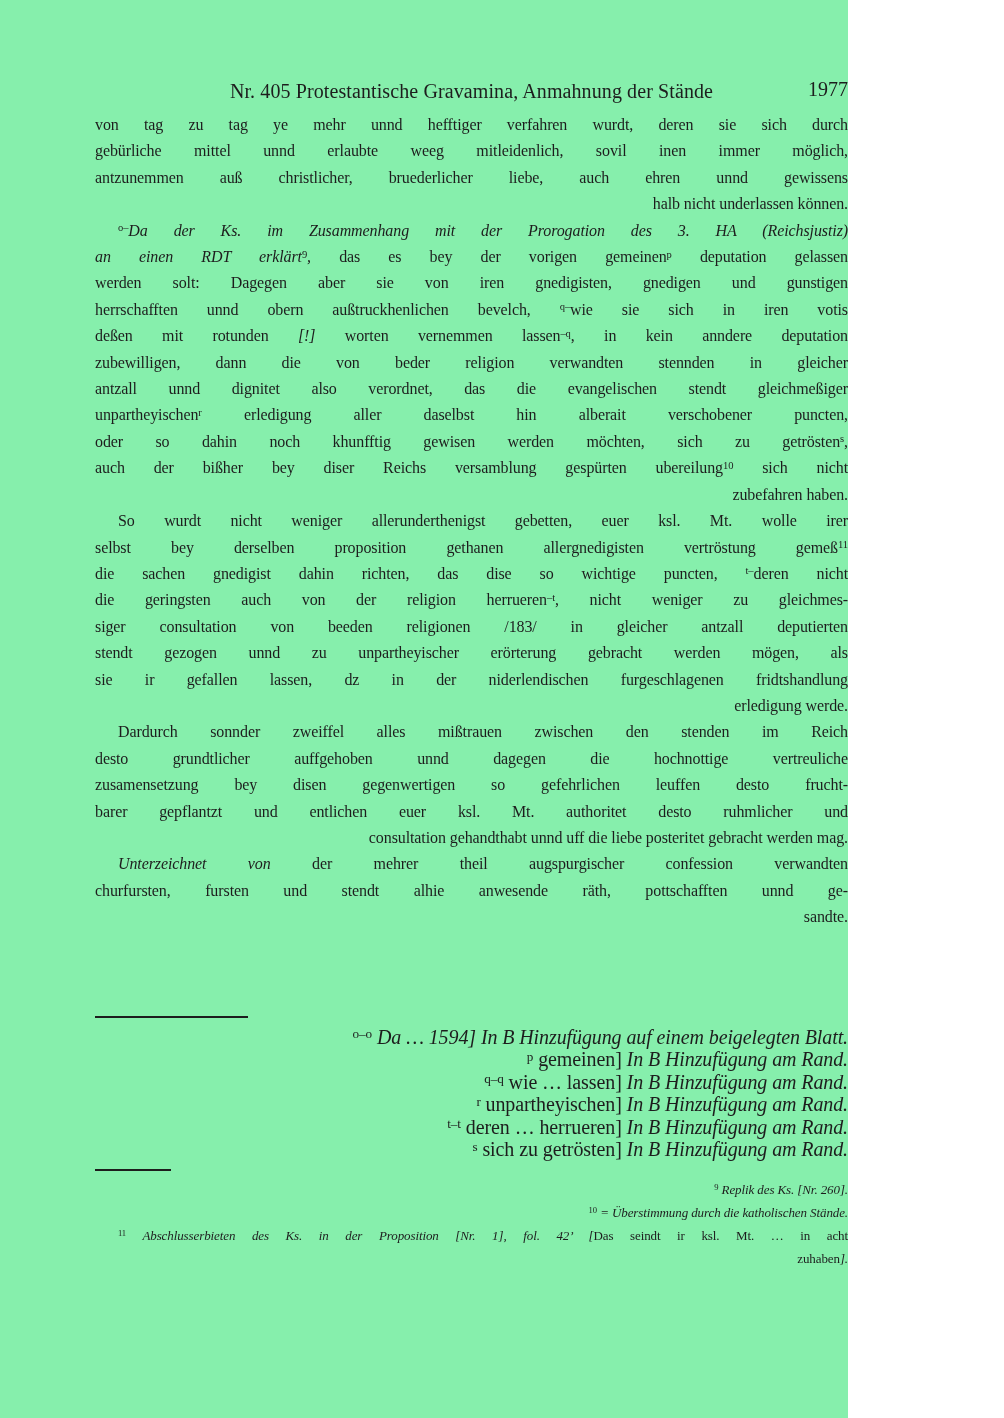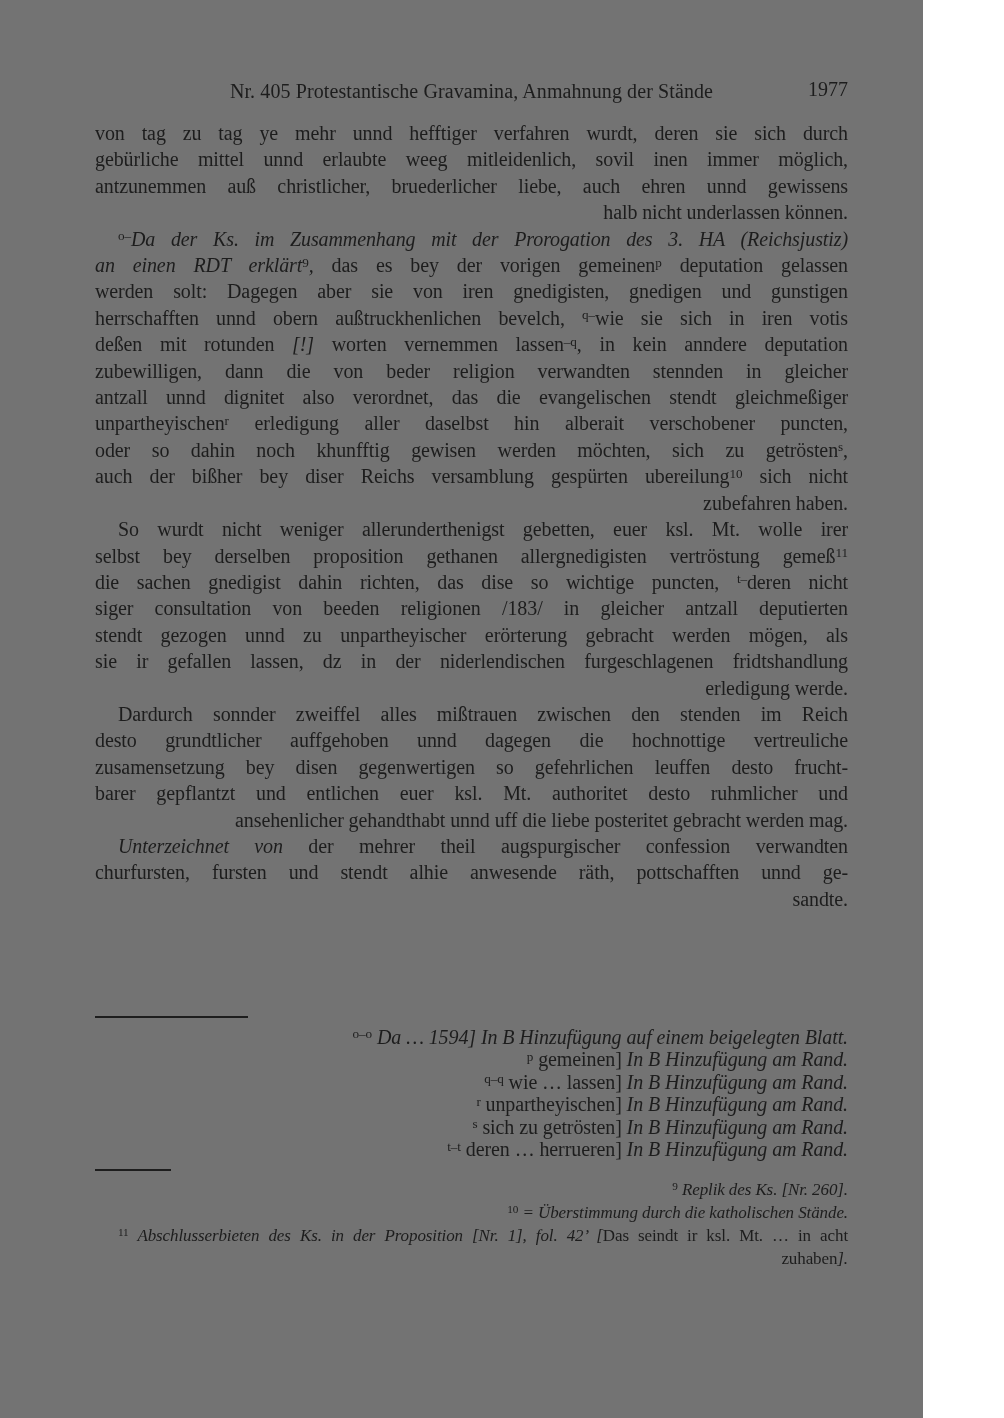--- a/index.html
+++ b/index.html
@@ -1,20 +1,20 @@
 <!DOCTYPE html>
 <html><head>
 <meta charset="utf-8">
 <style>
   html, body { margin: 0; padding: 0; }
   .page {
     position: relative;
-    width: 923px;
+    width: 848px;
     height: 1418px;
-    background: #737373;
+    background: #86efac;
     overflow: hidden;
     font-family: "Liberation Serif", serif;
     color: #1d1d1d;
   }
   .running-head {
     position: absolute;
     left: 95px;
     top: 78px;
     width: 753px;
     height: 28px;
@@ -33,34 +33,34 @@
     right: 0;
     top: 0;
     font-size: 20px;
   }
   .text-block {
     position: absolute;
     left: 95px;
     width: 753px;
   }
   #body-container {
-    top: 120px;
-    font-size: 20px;
+    top: 112px;
+    font-size: 16px;
     line-height: 26.4px;
     letter-spacing: -0.1px;
   }
   #apparatus-container {
     top: 1026px;
     font-size: 20px;
     line-height: 22.4px;
     letter-spacing: -0.1px;
   }
   #footnotes-container {
     top: 1178px;
-    font-size: 17px;
+    font-size: 13px;
     line-height: 23px;
     letter-spacing: -0.1px;
   }
   .rule {
     position: absolute;
     height: 2px;
     background: #1d1d1d;
   }
   .rule-a { left: 95px; top: 1016px; width: 153px; }
   .rule-b { left: 95px; top: 1169px; width: 76px; }
@@ -98,43 +98,44 @@
       <div class="line j"><span class="s-r">deßen mit rotunden </span><span class="s-i">[!]</span><span class="s-r"> worten vernemmen lassen</span><span class="s-sup">–q</span><span class="s-r">, in kein anndere deputation</span></div>
       <div class="line j"><span class="s-r">zubewilligen, dann die von beder religion verwandten stennden in gleicher</span></div>
       <div class="line j"><span class="s-r">antzall unnd dignitet also verordnet, das die evangelischen stendt gleichmeßiger</span></div>
       <div class="line j"><span class="s-r">unpartheyischen</span><span class="s-sup">r</span><span class="s-r"> erledigung aller daselbst hin alberait verschobener puncten,</span></div>
       <div class="line j"><span class="s-r">oder so dahin noch khunfftig gewisen werden möchten, sich zu getrösten</span><span class="s-sup">s</span><span class="s-r">,</span></div>
       <div class="line j"><span class="s-r">auch der bißher bey diser Reichs versamblung gespürten ubereilung</span><span class="s-sup">10</span><span class="s-r"> sich nicht</span></div>
       <div class="line"><span class="s-r">zubefahren haben.</span></div>
       <div class="line j ind"><span class="s-r">So wurdt nicht weniger allerunderthenigst gebetten, euer ksl. Mt. wolle irer</span></div>
       <div class="line j"><span class="s-r">selbst bey derselben proposition gethanen allergnedigisten vertröstung gemeß</span><span class="s-sup">11</span></div>
       <div class="line j"><span class="s-r">die sachen gnedigist dahin richten, das dise so wichtige puncten, </span><span class="s-sup">t–</span><span class="s-r">deren nicht</span></div>
+      <div class="line j"><span class="s-r">die geringsten auch von der religion herrueren</span><span class="s-sup">–t</span><span class="s-r">, nicht weniger zu gleichmes-</span></div>
       <div class="line j"><span class="s-r">siger consultation von beeden religionen /183/ in gleicher antzall deputierten</span></div>
       <div class="line j"><span class="s-r">stendt gezogen unnd zu unpartheyischer erörterung gebracht werden mögen, als</span></div>
       <div class="line j"><span class="s-r">sie ir gefallen lassen, dz in der niderlendischen furgeschlagenen fridtshandlung</span></div>
       <div class="line"><span class="s-r">erledigung werde.</span></div>
       <div class="line j ind"><span class="s-r">Dardurch sonnder zweiffel alles mißtrauen zwischen den stenden im Reich</span></div>
       <div class="line j"><span class="s-r">desto grundtlicher auffgehoben unnd dagegen die hochnottige vertreuliche</span></div>
       <div class="line j"><span class="s-r">zusamensetzung bey disen gegenwertigen so gefehrlichen leuffen desto frucht-</span></div>
       <div class="line j"><span class="s-r">barer gepflantzt und entlichen euer ksl. Mt. authoritet desto ruhmlicher und</span></div>
-      <div class="line"><span class="s-r">ansehenlicher gehandthabt unnd uff die liebe posteritet gebracht werden mag.</span></div>
+      <div class="line"><span class="s-r">consultation gehandthabt unnd uff die liebe posteritet gebracht werden mag.</span></div>
       <div class="line j ind"><span class="s-i">Unterzeichnet von</span><span class="s-r"> der mehrer theil augspurgischer confession verwandten</span></div>
       <div class="line j"><span class="s-r">churfursten, fursten und stendt alhie anwesende räth, pottschafften unnd ge-</span></div>
       <div class="line"><span class="s-r">sandte.</span></div>
     </main>
 
   <div class="rule rule-a"></div>
 
   <section class="text-block" id="apparatus-container">
       <div class="line ind"><span class="s-sup">o–o</span><span class="s-i"> Da … 1594] In B Hinzufügung auf einem beigelegten Blatt.</span></div>
       <div class="line ind"><span class="s-sup">p</span><span class="s-r"> gemeinen] </span><span class="s-i">In B Hinzufügung am Rand.</span></div>
       <div class="line ind"><span class="s-sup">q–q</span><span class="s-r"> wie … lassen] </span><span class="s-i">In B Hinzufügung am Rand.</span></div>
       <div class="line ind"><span class="s-sup">r</span><span class="s-r"> unpartheyischen] </span><span class="s-i">In B Hinzufügung am Rand.</span></div>
+      <div class="line ind"><span class="s-sup">t–t</span><span class="s-r"> deren … herrueren] </span><span class="s-i">In B Hinzufügung am Rand.</span></div>
       <div class="line ind"><span class="s-sup">s</span><span class="s-r"> sich zu getrösten] </span><span class="s-i">In B Hinzufügung am Rand.</span></div>
-      <div class="line ind"><span class="s-sup">t–t</span><span class="s-r"> deren … herrueren] </span><span class="s-i">In B Hinzufügung am Rand.</span></div>
     </section>
 
   <div class="rule rule-b"></div>
 
   <section class="text-block" id="footnotes-container">
       <div class="line ind"><span class="s-sup">9</span><span class="s-i"> Replik des Ks. [Nr. 260].</span></div>
       <div class="line ind"><span class="s-sup">10</span><span class="s-i"> = Überstimmung durch die katholischen Stände.</span></div>
       <div class="line j ind"><span class="s-sup">11</span><span class="s-i"> Abschlusserbieten des Ks. in der Proposition [Nr. 1], fol. 42’ [</span><span class="s-r">Das seindt ir ksl. Mt. … in acht</span></div>
       <div class="line"><span class="s-r">zuhaben</span><span class="s-i">].</span></div>
     </section>

